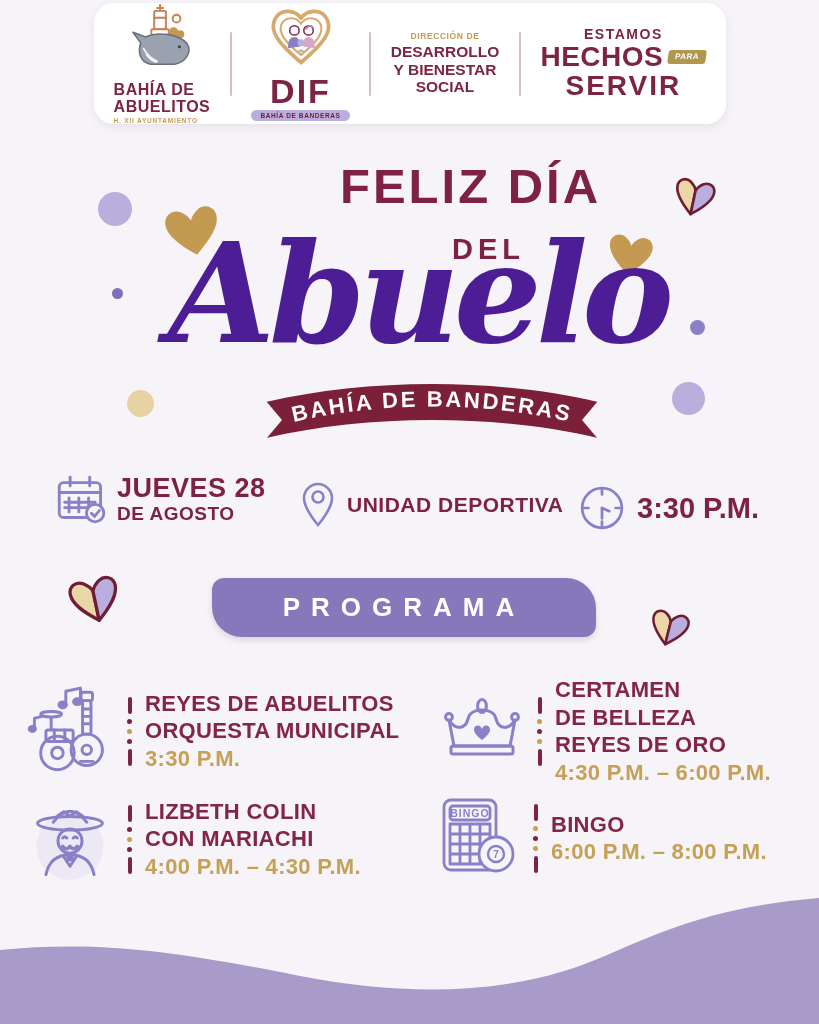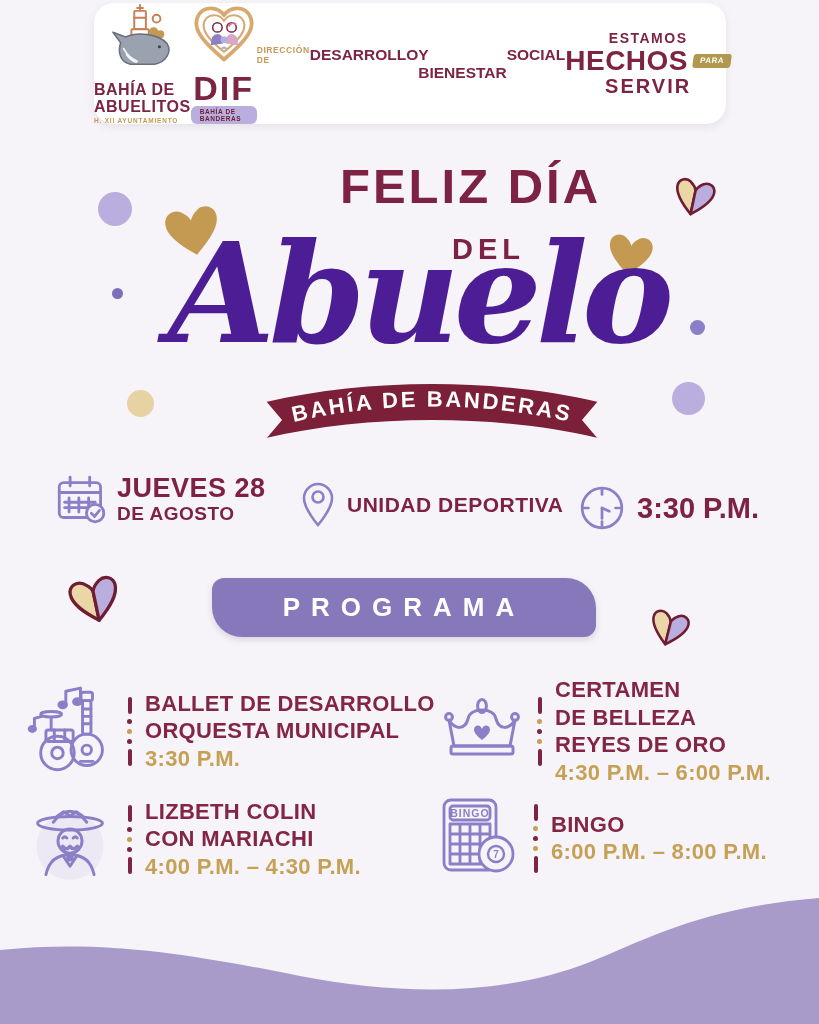--- a/index.html
+++ b/index.html
@@ -17,30 +17,30 @@
   }
   .hdr-sec{display:flex;align-items:center;gap:8px;flex-direction:column;}
   .hdr-div{width:2px;height:64px;background:rgba(125,36,67,.30);border-radius:1px;}
   .logo-txt{display:flex;flex-direction:column;line-height:1.04;}
   .logo-txt .big{font-size:16px;font-weight:800;color:#7d2443;letter-spacing:.5px;}
   .logo-txt .tiny{font-size:6.5px;font-weight:700;color:#c49a52;letter-spacing:.8px;margin-top:3px;}
   .dif-col{display:flex;flex-direction:column;align-items:center;gap:3px;}
   .dif-name{font-size:34px;font-weight:900;color:#7d2443;letter-spacing:2px;line-height:.9;}
   .dif-badge{background:#b9aedd;color:#6f1d33;font-size:6.5px;font-weight:800;
     letter-spacing:.6px;padding:2px 9px;border-radius:6px;}
-  .dir-col{display:flex;flex-direction:row;line-height:1.12;}
+  .dir-col{display:flex;flex-direction:column;line-height:1.12;align-items:center;}
   .dir-kicker{font-size:8.5px;font-weight:700;color:#c49a52;letter-spacing:.6px;margin-bottom:2px;}
   .dir-line{font-size:15.5px;font-weight:800;color:#7d2443;}
   .slogan-col{display:flex;flex-direction:column;align-items:center;line-height:1;text-align:right;}
   .slogan-1{font-size:14px;font-weight:800;color:#7d2443;letter-spacing:1.5px;}
   .slogan-row{display:flex;align-items:center;gap:5px;margin-top:2px;}
   .slogan-2{font-size:28px;font-weight:900;color:#7d2443;letter-spacing:.5px;}
   .slogan-badge{background:#b2974e;color:#fff;font-size:8px;font-weight:800;
     padding:3px 7px;border-radius:3px;transform:skewX(-8deg);letter-spacing:.5px;}
-  .slogan-3{font-size:20px;font-weight:900;color:#7d2443;letter-spacing:2px;margin-top:1px;}
+  .slogan-3{font-size:28px;font-weight:900;color:#7d2443;letter-spacing:2px;margin-top:1px;}
   
   .t-feliz{position:absolute;left:340px;top:158px;font-size:49px;font-weight:800;
     color:#7d2242;letter-spacing:3px;}
   .t-del{position:absolute;left:452px;top:233px;font-size:29px;font-weight:800;
     color:#7d2242;letter-spacing:5px;}
   .t-abuelo{position:absolute;left:168px;top:212px;font-size:138px;font-weight:bold;
     font-style:italic;color:#4c1d95;font-family:"DejaVu Serif",serif;letter-spacing:-6px;}
   .ribbon{position:absolute;left:256px;top:378px;}
   
   .info-g{position:absolute;display:flex;align-items:center;gap:11px;}
@@ -253,21 +253,21 @@
       </svg>
     </div>
     <div class="pdiv">
       <i class="d"></i>
         <i class="o m"></i>
         <i class="o g"></i>
         <i class="o m"></i>
         <i class="d"></i>
     </div>
     <div class="ptxt">
-      <span class="pline">BALLET  DE DESARROLLO</span>
+      <span class="pline">REYES  DE ABUELITOS</span>
       <span class="pline">ORQUESTA MUNICIPAL</span>
       <span class="ptime">3:30 P.M.</span>
     </div>
   </div>
 
   <div class="pitem" style="left:26px;top:794px;">
     <div class="picon">
       <svg width="88" height="90" viewBox="0 0 84 86">
         <circle cx="42" cy="50" r="32" fill="#ecE9f4"></circle>
         <g fill="none" stroke="#8b7fc7" stroke-width="2.8" stroke-linecap="round" stroke-linejoin="round">

